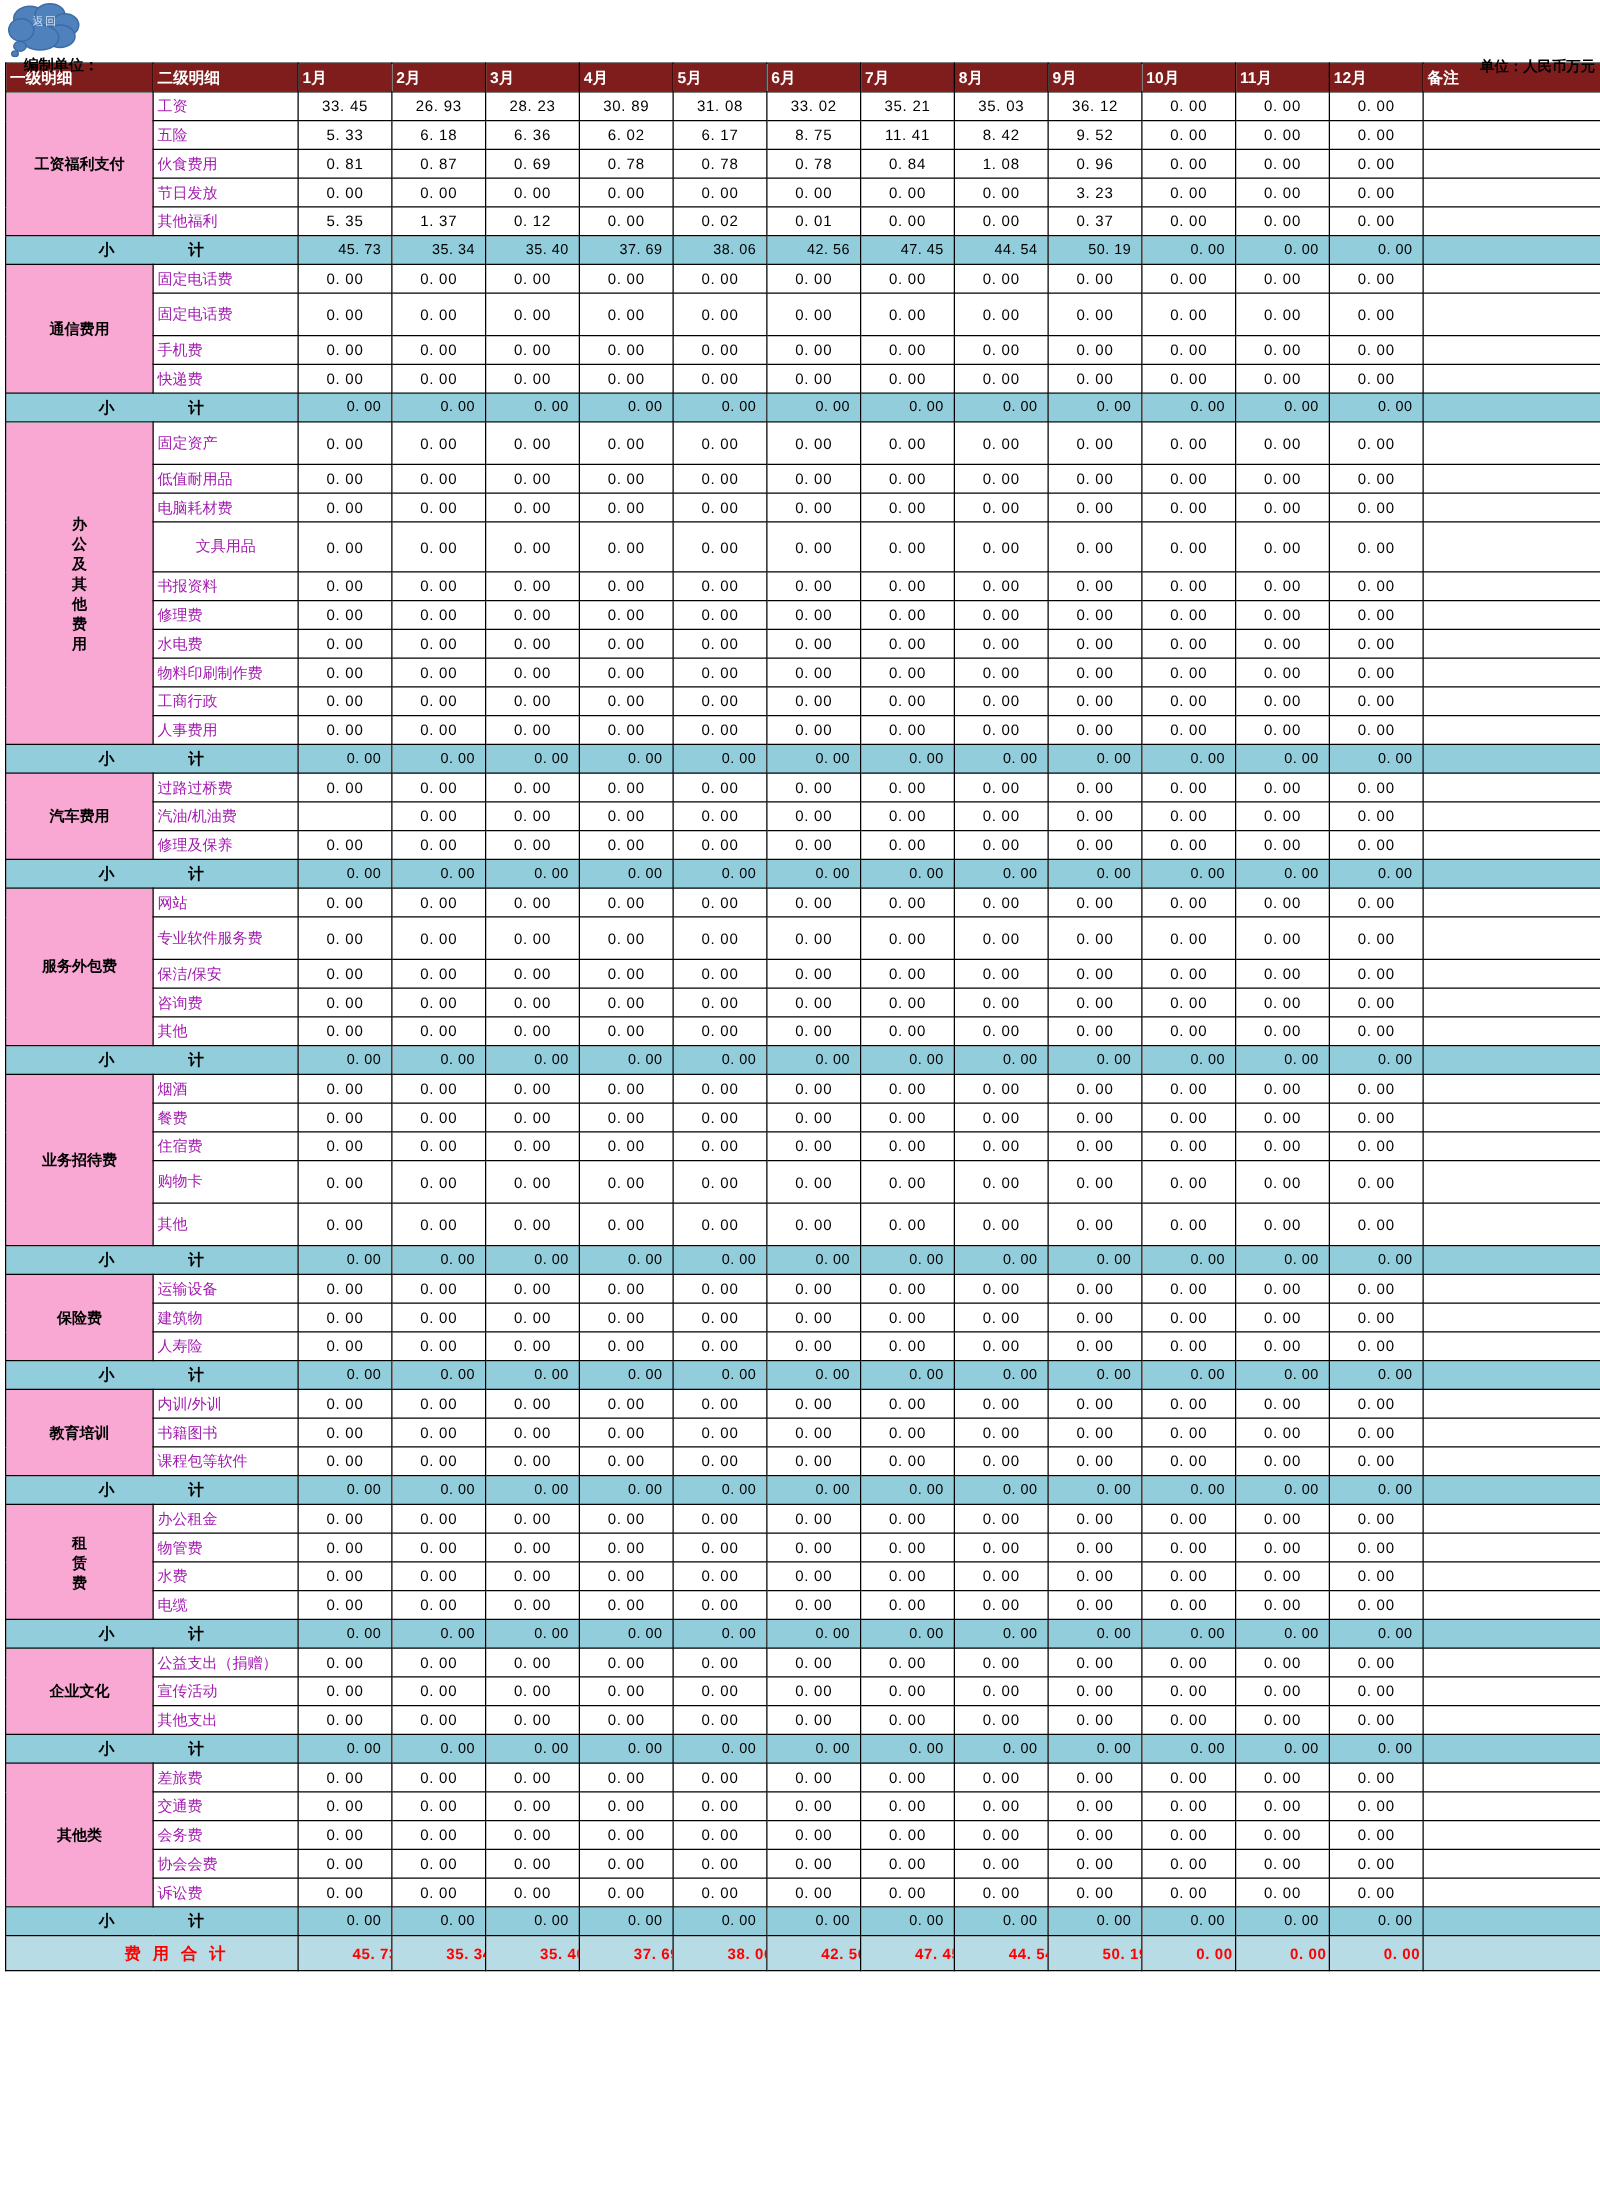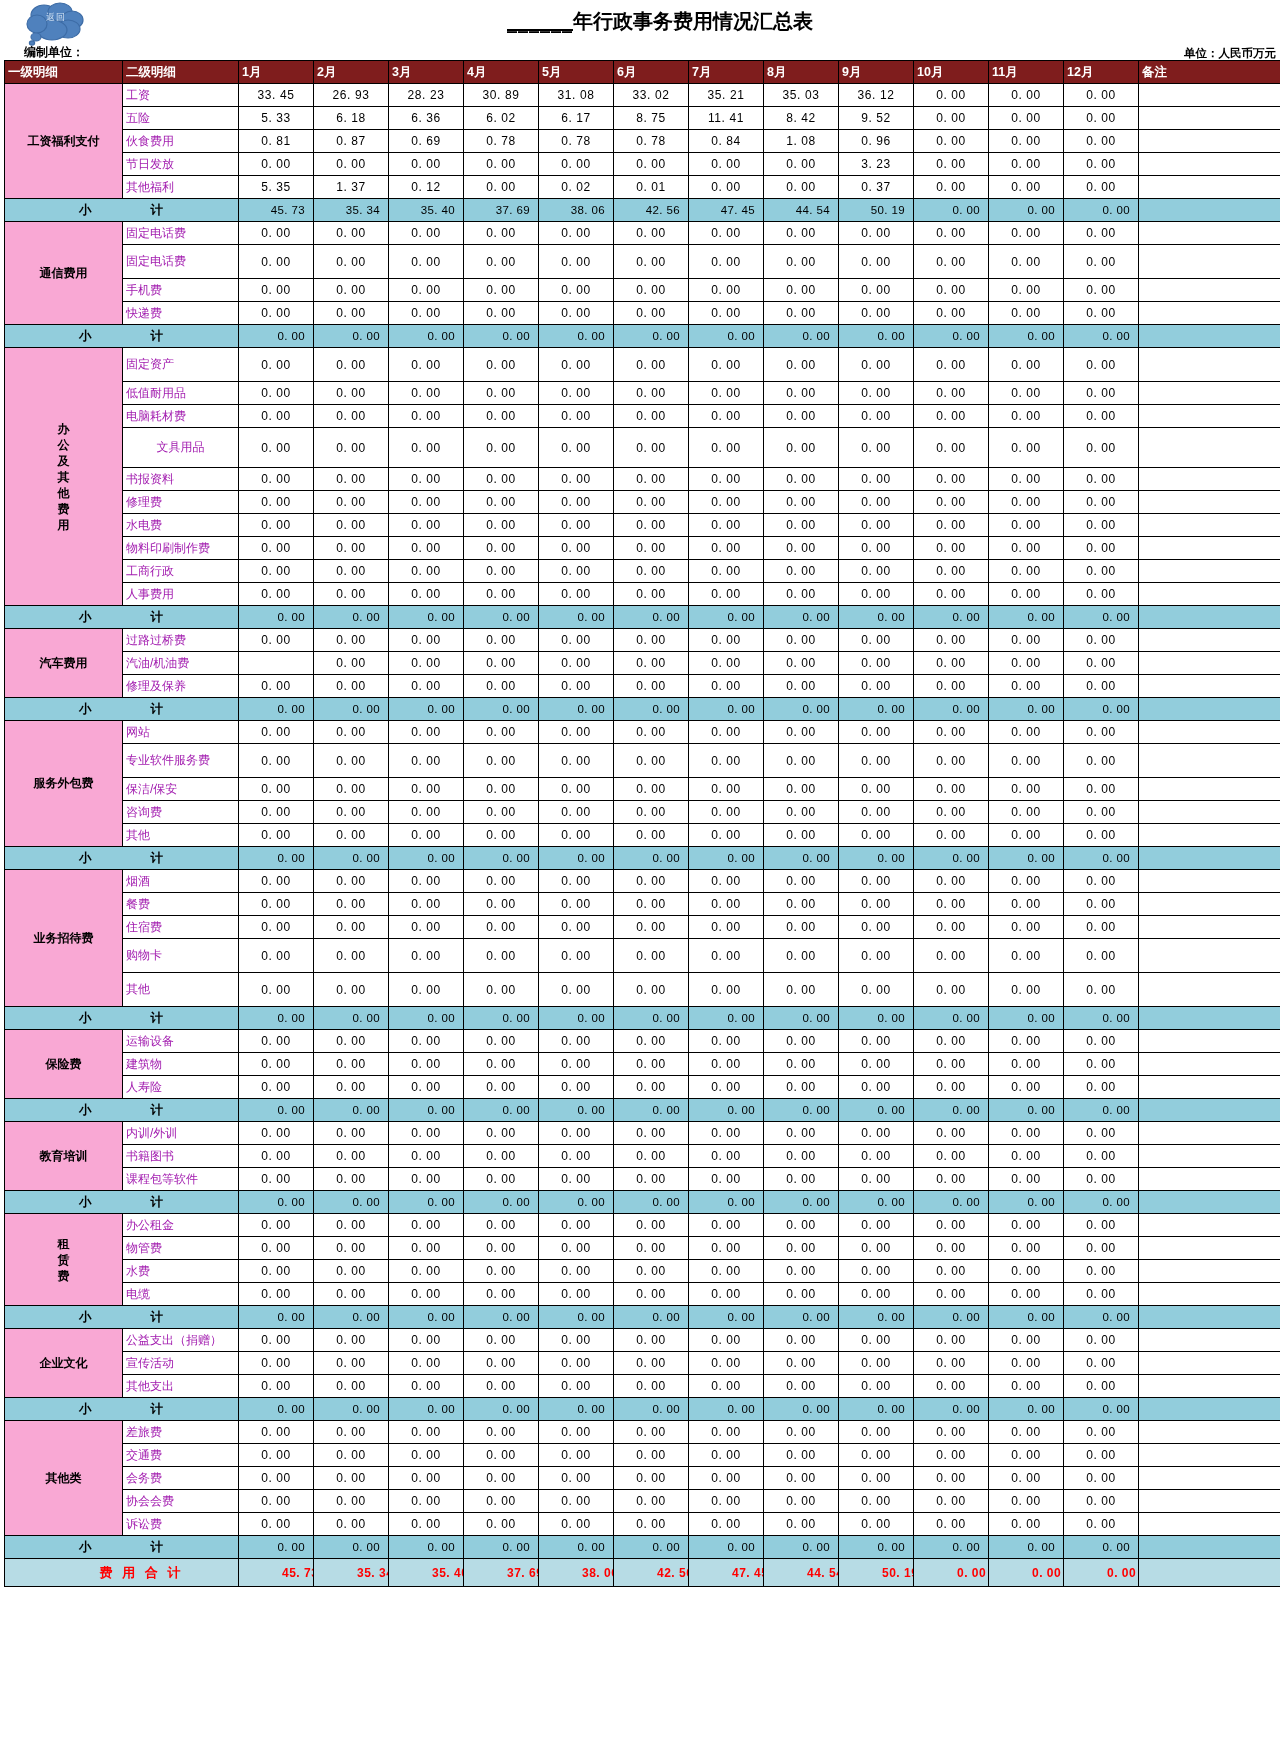--- a/index.html
+++ b/index.html
@@ -5,38 +5,38 @@
   html,body{margin:0;padding:0;}
   body{
     width:1280px;
     background:#ffffff;
     font-family:"Liberation Sans","DejaVu Sans",sans-serif;
     -webkit-font-smoothing:none;
   }
   .page{position:relative;width:1280px;height:1757px;overflow:hidden;}
 
   
-  .topbar{position:relative;height:60px;margin-left:20px;}
+  .topbar{position:relative;height:50px;}
   .cloud-btn{
     position:absolute;left:4px;top:2px;width:62px;height:44px;cursor:pointer;
   }
   .cloud-btn svg{display:block;}
   .cloud-label{
     position:absolute;left:12px;top:10px;width:40px;text-align:center;
     font-size:9px;color:#cfe0f2;letter-spacing:1px;line-height:11px;
     pointer-events:none;
   }
   .doc-title{
     position:absolute;left:0;top:8px;width:1280px;text-align:center;
     font-size:20px;font-weight:bold;color:#000;
     font-family:"DejaVu Sans","Liberation Sans",sans-serif;
   }
   .doc-title .blank{ text-decoration:underline; letter-spacing:1px;}
   .prep-unit{
-    position:absolute;left:4px;top:44px;font-size:12px;font-weight:bold;color:#000;
+    position:absolute;left:19px;top:44px;font-size:12px;font-weight:bold;color:#000;
   }
   .unit-note{
     position:absolute;right:4px;top:46px;font-size:11.5px;font-weight:bold;color:#000;
   }
 
   
   table.sheet{
     border-collapse:collapse;
     table-layout:fixed;
     width:1272px;
@@ -126,23 +126,20 @@
           <ellipse cx="44" cy="27" rx="12" ry="9"></ellipse>
           <ellipse cx="28" cy="28" rx="15" ry="10"></ellipse>
           <ellipse cx="13" cy="22" rx="10" ry="9"></ellipse>
           <ellipse cx="12" cy="35" rx="5" ry="4"></ellipse>
           <ellipse cx="8" cy="41" rx="2.6" ry="2.2"></ellipse>
         </g>
       </svg>
       <div class="cloud-label">返回</div>
     </div>
 
-    <div class="doc-title">
-      <span class="blank">______</span><span>年行政事务费用情况汇总表</span>
-    </div>
 
     <div class="prep-unit">编制单位：</div>
     <div class="unit-note">单位：人民币万元</div>
   </div>
 
   <table class="sheet">
     <colgroup>
       <col class="c-l1">
         <col class="c-l2">
       <col class="c-mon">

